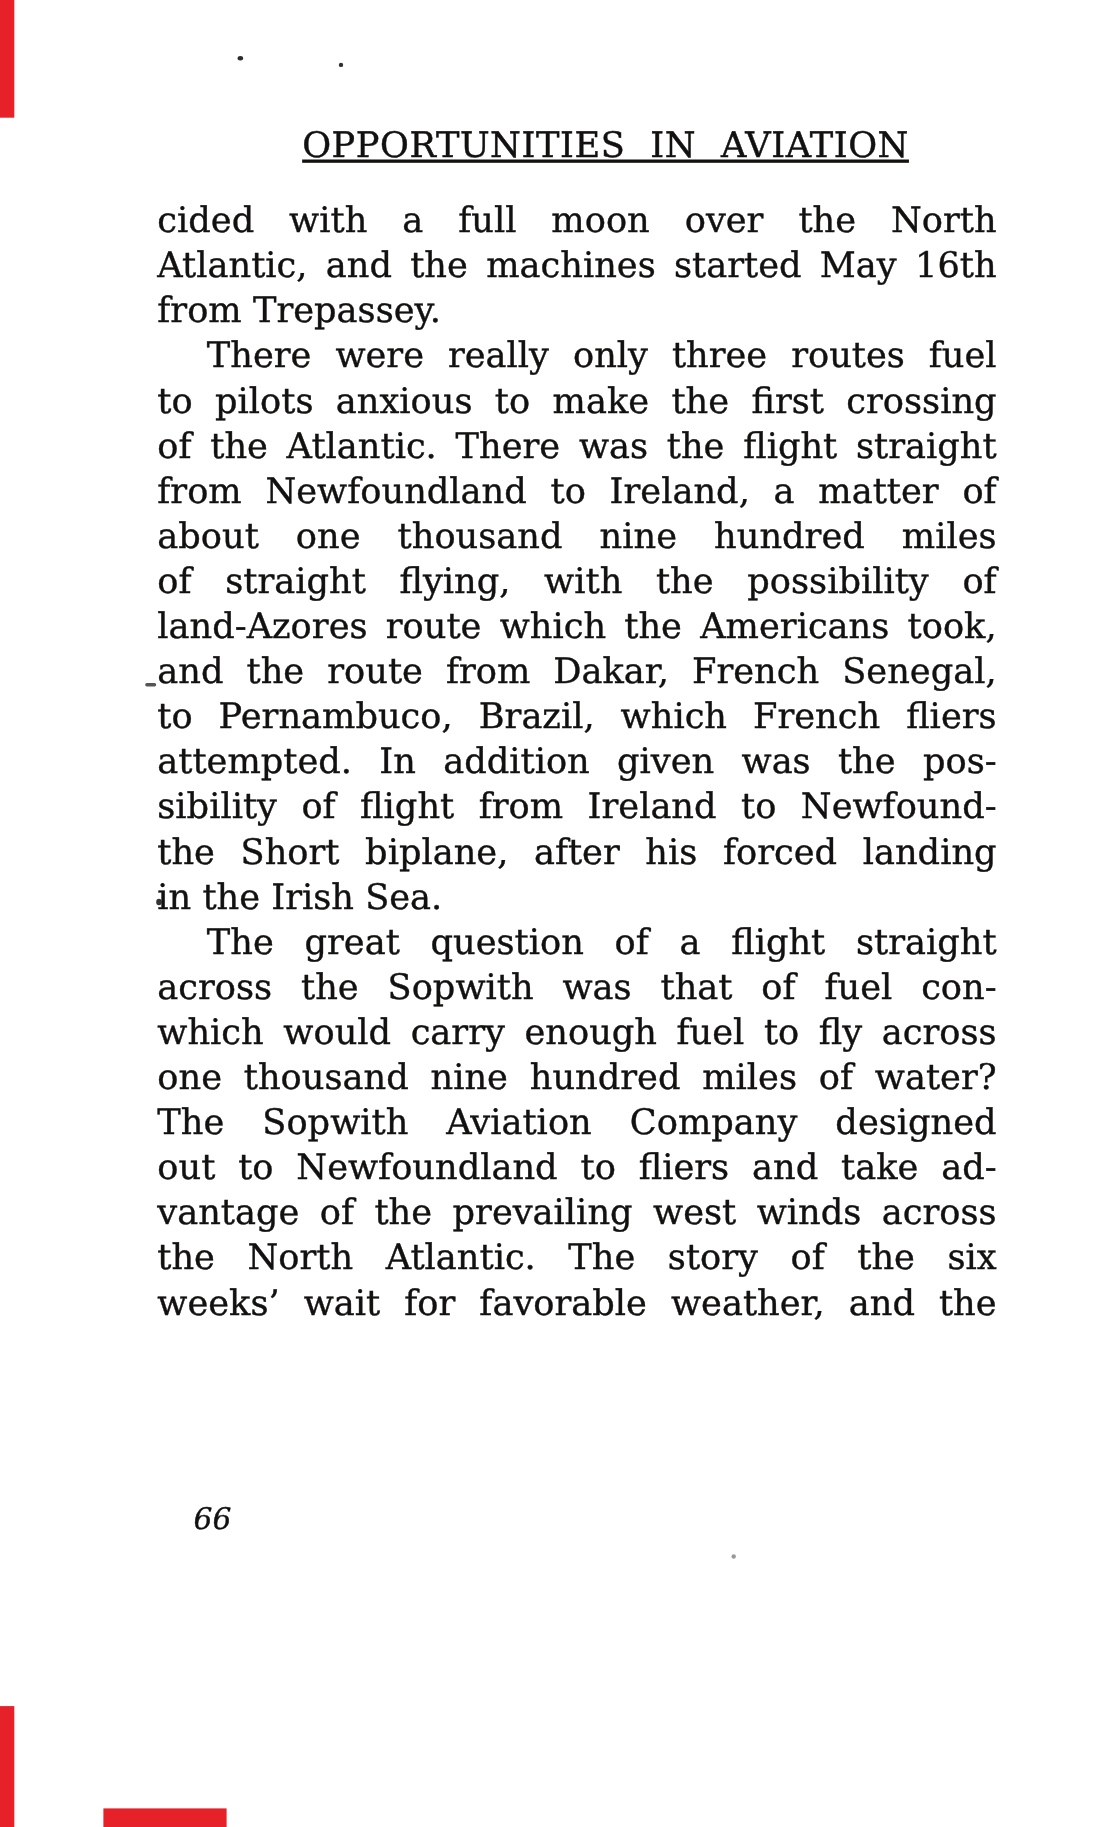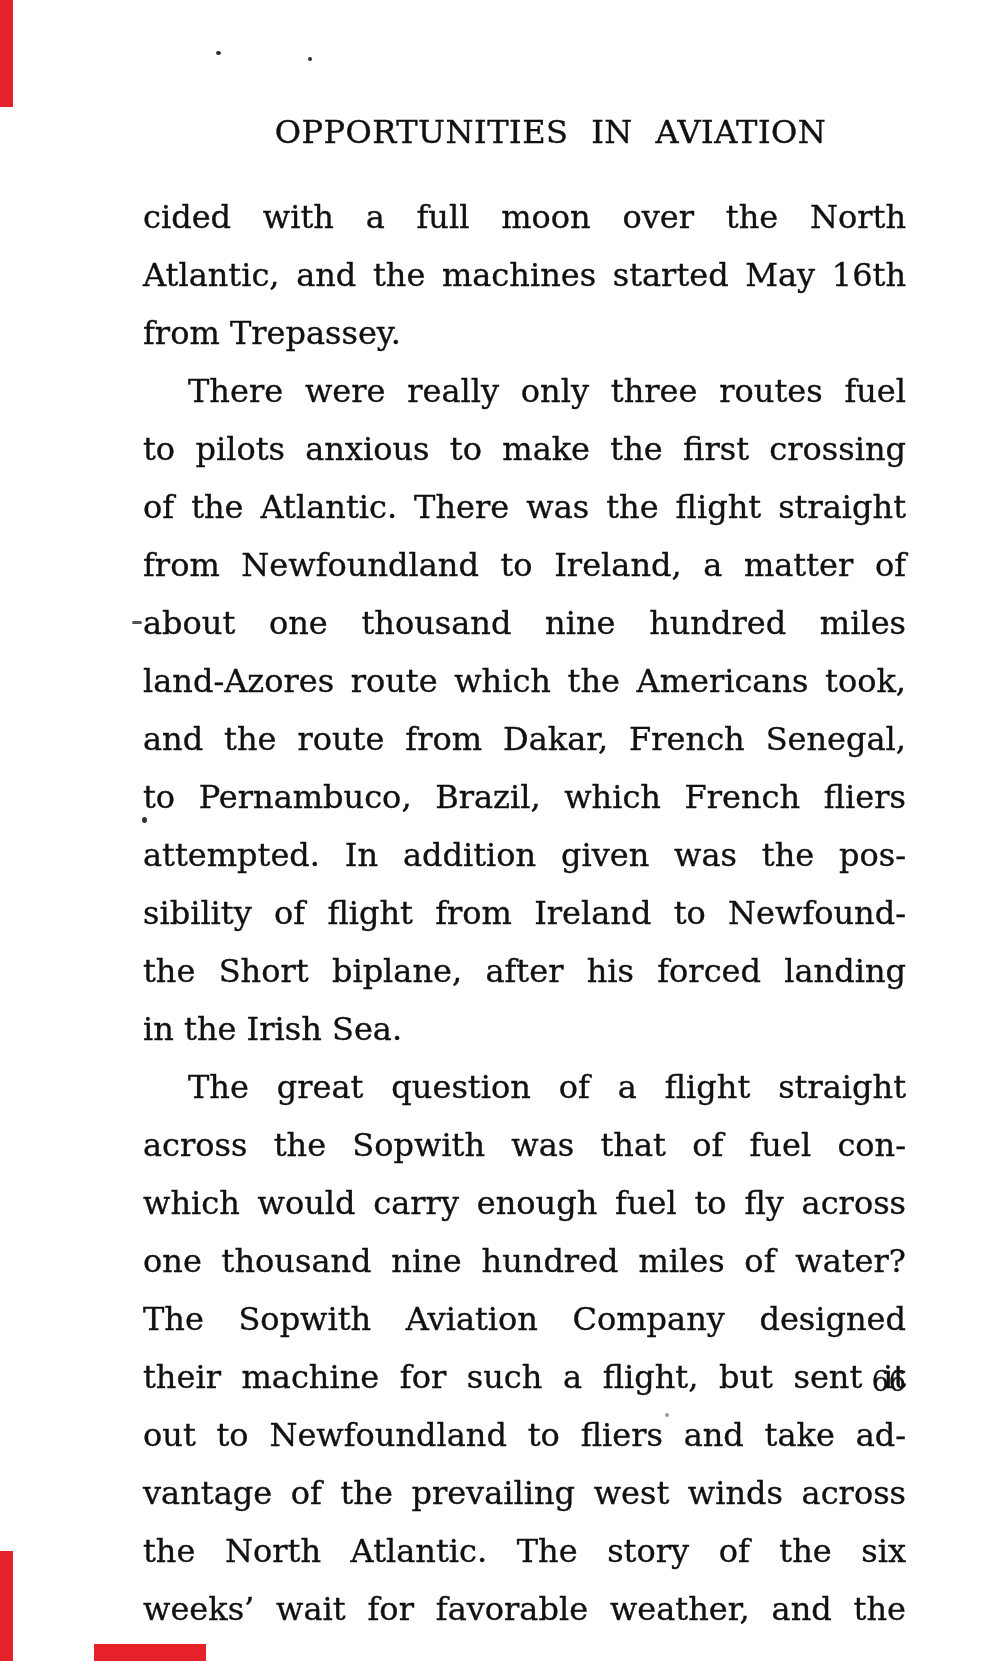--- a/index.html
+++ b/index.html
@@ -21,47 +21,48 @@
     width: 763px;
     box-sizing: border-box;
     padding-left: 52px;
     text-align: center;
     font-size: 32px;
     line-height: 40px;
     letter-spacing: 0.5px;
     word-spacing: 12px;
     -webkit-text-stroke: 0.4px currentColor;
     white-space: nowrap;
+    text-decoration: underline;
   }
   .body-text {
     position: absolute;
     left: 143px; top: 180px;
     width: 763px;
     font-size: 32px;
     -webkit-text-stroke: 0.35px currentColor;
   }
   .line {
     height: 41px;
     line-height: 41px;
     text-align: justify;
     text-align-last: justify;
     white-space: nowrap;
-    margin-top: 17px;
   }
   .line.para-end { text-align-last: left; }
   .line.indent { text-indent: 45px; }
   .page-number {
     position: absolute;
-    left: 143px; top: 1366px;
+    left: 127px; top: 1366px;
     width: 763px;
     box-sizing: border-box;
     padding-left: 49px;
-    text-align: right;
+    text-align: left;
     font-size: 27px;
     line-height: 32px;
+    font-style: italic;
     -webkit-text-stroke: 0.35px currentColor;
   }
   .red-mark { position: absolute; background: #e62129; }
   .red-tl { left: 0; top: 0; width: 13px; height: 107px; }
   .red-bl { left: 0; top: 1551px; width: 13px; height: 110px; }
   .red-bh { left: 94px; top: 1644px; width: 112px; height: 17px; }
   .speck { position: absolute; border-radius: 50%; }
   .speck-1 { left: 216px; top: 51px; width: 5px; height: 4px; background: #2b2b2b; }
   .speck-2 { left: 308px; top: 57px; width: 4px; height: 4px; background: #303030; }
   .speck-3 { left: 132px; top: 621px; width: 10px; height: 3px; border-radius: 2px; background: #555555; }
@@ -87,33 +88,33 @@
 
   <div class="body-text">
       <div class="line">cided with a full moon over the North</div>
       <div class="line">Atlantic, and the machines started May 16th</div>
       <div class="line para-end">from Trepassey.</div>
       <div class="line indent">There were really only three routes fuel</div>
       <div class="line">to pilots anxious to make the first crossing</div>
       <div class="line">of the Atlantic. There was the flight straight</div>
       <div class="line">from Newfoundland to Ireland, a matter of</div>
       <div class="line">about one thousand nine hundred miles</div>
+      <div class="line">of straight flying, with the possibility of</div>
       <div class="line">land-Azores route which the Americans took,</div>
       <div class="line">and the route from Dakar, French Senegal,</div>
       <div class="line">to Pernambuco, Brazil, which French fliers</div>
       <div class="line">attempted. In addition given was the pos-</div>
       <div class="line">sibility of flight from Ireland to Newfound-</div>
       <div class="line">the Short biplane, after his forced landing</div>
       <div class="line para-end">in the Irish Sea.</div>
       <div class="line indent">The great question of a flight straight</div>
       <div class="line">across the Sopwith was that of fuel con-</div>
       <div class="line">which would carry enough fuel to fly across</div>
       <div class="line">one thousand nine hundred miles of water?</div>
       <div class="line">The Sopwith Aviation Company designed</div>
-      <div class="line">their machine for such a flight, but sent it</div>
       <div class="line">out to Newfoundland to fliers and take ad-</div>
       <div class="line">vantage of the prevailing west winds across</div>
       <div class="line">the North Atlantic. The story of the six</div>
       <div class="line">weeks’ wait for favorable weather, and the</div>
     </div>
 
   <div class="page-number">66</div>
 </div>
 
 </body></html>

